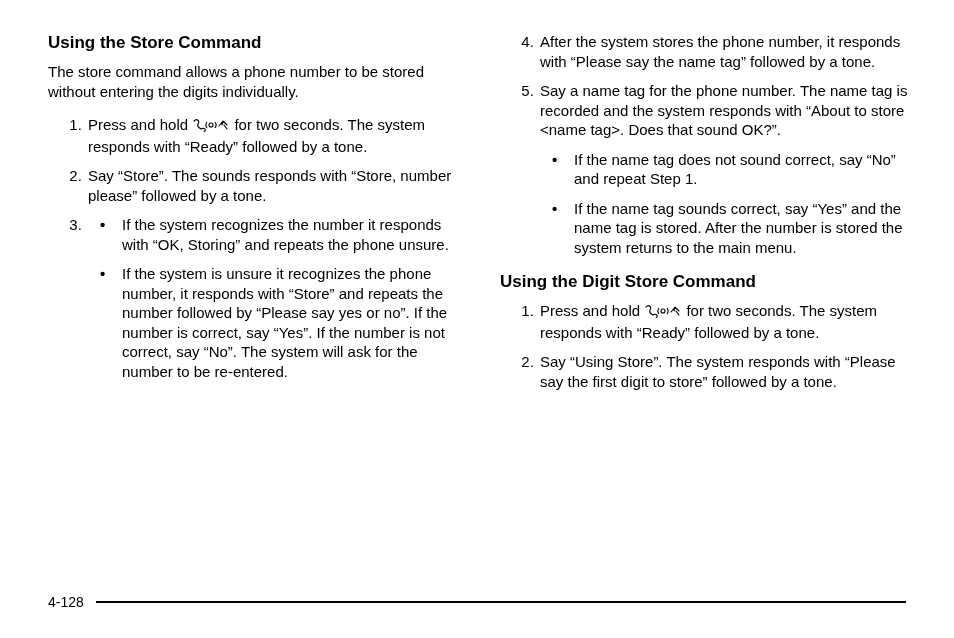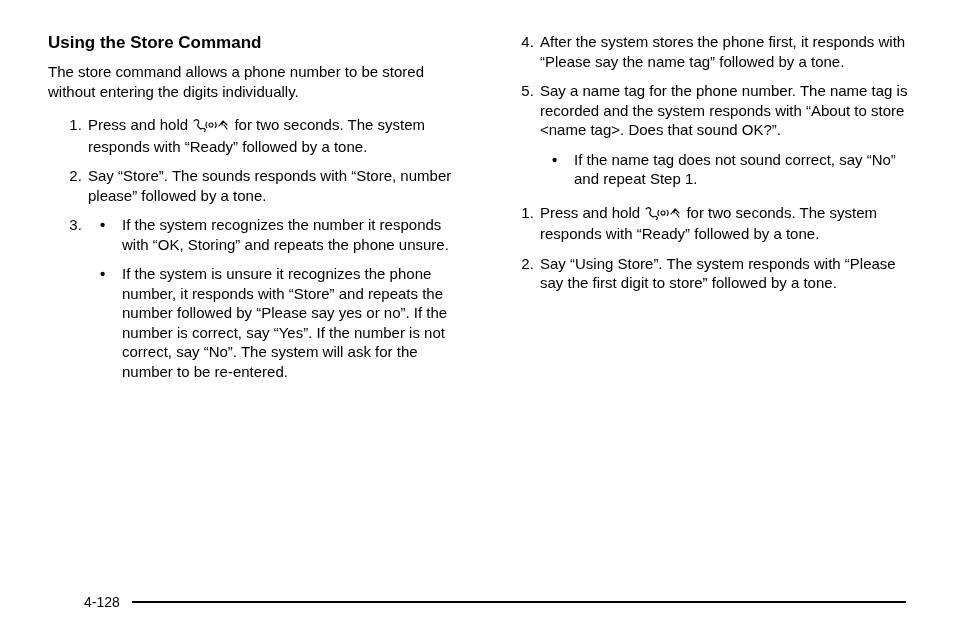--- a/index.html
+++ b/index.html
@@ -72,21 +72,20 @@
     position: absolute;
     left: 48px;
     right: 48px;
     bottom: 28px;
     display: flex;
     align-items: center;
     font-size: 14px;
   }
   .footer .pnum {
     margin-right: 12px;
-    margin-left: 36px;
   }
   .footer .rule {
     flex: 1;
     height: 2px;
     background: #000;
   }
   
   .col h2.second { margin-top: 14px; }
 </style>
 </head>
@@ -115,29 +114,31 @@
           <ul class="bul">
             <li>If the system recognizes the number it responds with “OK, Storing” and repeats the phone unsure.</li>
             <li>If the system is unsure it recognizes the phone number, it responds with “Store” and repeats the number followed by “Please say yes or no”. If the number is correct, say “Yes”. If the number is not correct, say “No”. The system will ask for the number to be re-entered.</li>
           </ul>
         </li>
       </ol>
     </div>
 
     <div class="col">
       <ol class="num" start="4">
-        <li>After the system stores the phone first, it responds with “Please say the name tag” followed by a tone.</li>
+        <li>After the system stores the phone number, it responds with “Please say the name tag” followed by a tone.</li>
         <li>
           <span>Say a name tag for the phone number. The name tag is recorded and the system responds with “About to store &lt;name tag&gt;. Does that sound OK?”.</span>
           <ul class="bul">
             <li>If the name tag does not sound correct, say “No” and repeat Step 1.</li>
+            <li>If the name tag sounds correct, say “Yes” and the name tag is stored. After the number is stored the system returns to the main menu.</li>
           </ul>
         </li>
       </ol>
 
+      <h2 class="second">Using the Digit Store Command</h2>
       <ol class="num">
         <li>
           <span>Press and hold </span><span class="iconset"><svg width="38" height="14" viewBox="0 0 38 14">
                 <g stroke="#000" stroke-width="1.1" fill="none">
                   <path d="M2 3 C 5 0, 8 3, 6 6 C 5 8, 7 10, 9 11 C 12 9, 15 12, 12 14" stroke-linecap="round"></path>
                   <path d="M17 7 a2 2 0 1 0 4 0 a2 2 0 1 0 -4 0"></path>
                   <path d="M15 4 A5 5 0 0 0 15 10"></path>
                   <path d="M23 4 A5 5 0 0 1 23 10"></path>
                   <path d="M27 8 L31 3 M31 3 L35 7 M31 3 L30 7 M32 7 L35 11" stroke-linecap="round"></path>
                 </g>

